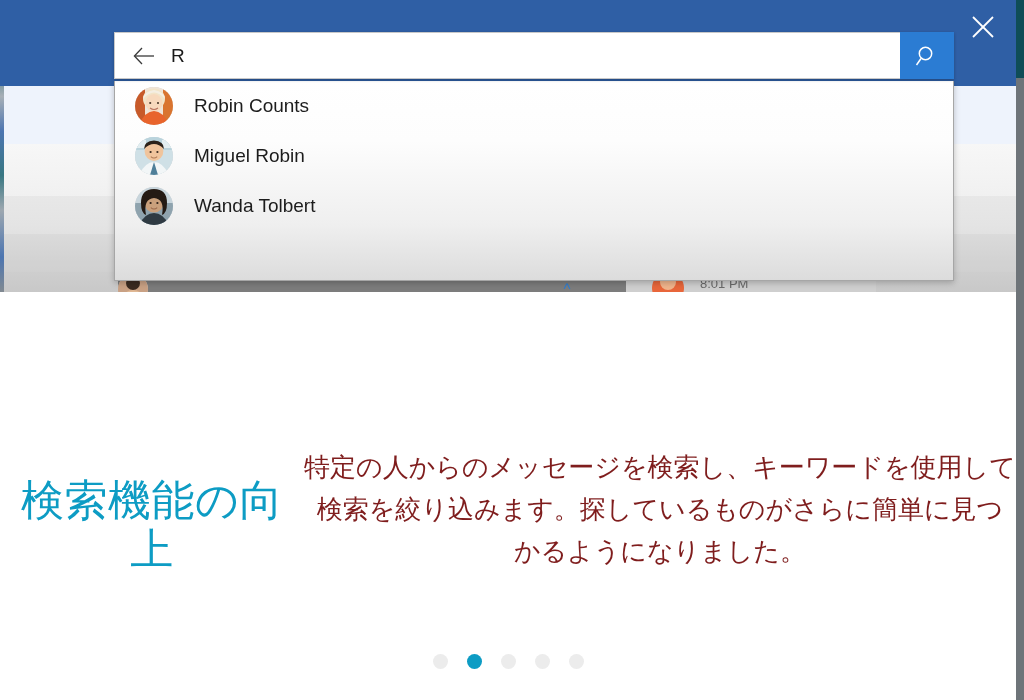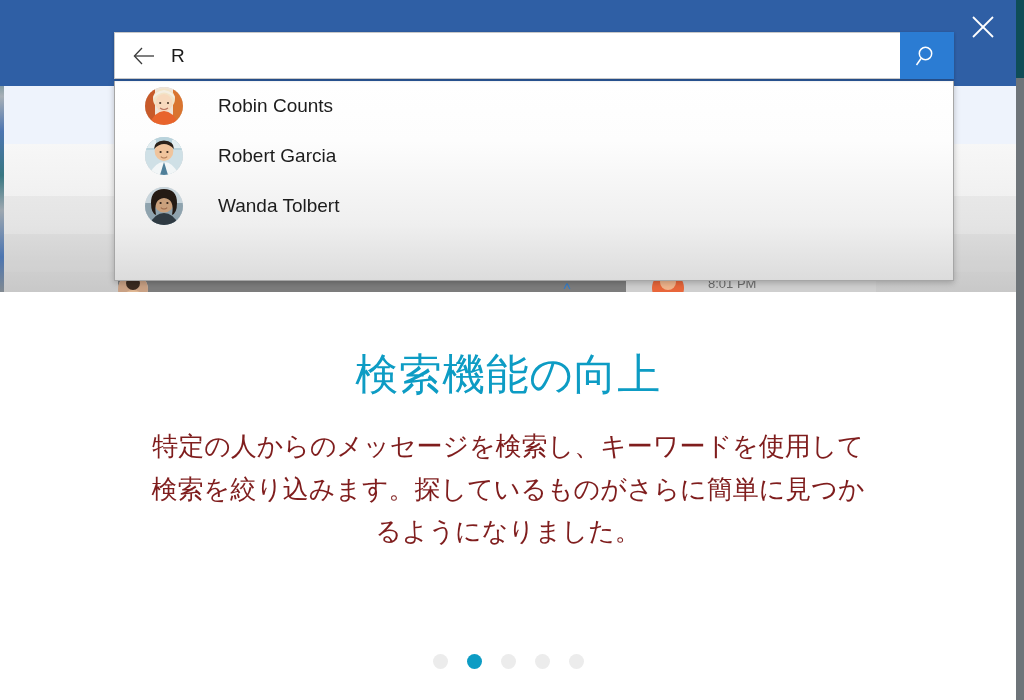--- a/index.html
+++ b/index.html
@@ -125,21 +125,20 @@
     overflow: hidden;
   }
   .bg-time {
     position: absolute;
     left: 700px; top: 276px;
     font-size: 13px;
     color: #6a6a6a;
     white-space: nowrap;
     overflow: hidden;
     height: 16px;
-    margin-left: 8px;
   }
 
   
   .search-overlay {
     position: absolute;
     left: 0; top: 0;
     width: 1016px; height: 86px;
     background: #2f5fa5;
     z-index: 20;
   }
@@ -207,22 +206,22 @@
     border-top: none;
     background: linear-gradient(180deg,#ffffff 0%, #fdfdfd 30%, #efefef 72%, #dcdcdc 100%);
     z-index: 24;
     box-shadow: 0 2px 6px rgba(0,0,0,.22);
     overflow: hidden;
   }
   .suggest-item {
     height: 50px;
     display: flex;
     align-items: center;
-    padding-left: 30px;
-    gap: 35px;
+    padding-left: 20px;
+    gap: 21px;
     cursor: pointer;
   }
   .avatar {
     width: 38px; height: 38px;
     border-radius: 50%;
     flex: 0 0 auto;
     overflow: hidden;
     position: relative;
     background: #d2d2d2;
   }
@@ -234,21 +233,21 @@
   }
 
   
   .callout {
     position: absolute;
     left: 0; top: 292px;
     width: 1016px; height: 408px;
     background: #ffffff;
     z-index: 10;
     display: flex;
-    flex-direction: column;
+    flex-direction: row;
     align-items: center;
   }
   .callout-title {
     margin-top: 58px;
     font-size: 43px;
     color: #0d9cc4;
     font-family: "DejaVu Sans", "Liberation Sans", sans-serif;
     font-weight: normal;
     line-height: 1.15;
     text-align: center;
@@ -384,21 +383,21 @@
         <rect x="27" y="3" width="9" height="8" fill="#e3eef1"></rect>
         <ellipse cx="19" cy="14" rx="9.4" ry="10" fill="#f0c49c"></ellipse>
         <path d="M9 12 Q19 2 29 12 Q29 4 19 3.5 Q9 4 9 12 Z" fill="#2b2119"></path>
         <path d="M4 38 Q10 25 19 25 Q28 25 34 38 Z" fill="#f2f6f7"></path>
         <path d="M19 25 L15 38 L23 38 Z" fill="#4f7f99"></path>
         <circle cx="15.6" cy="15" r="1.1" fill="#3a2b20"></circle>
         <circle cx="22.4" cy="15" r="1.1" fill="#3a2b20"></circle>
         <path d="M15.8 19.6 Q19 22.4 22.2 19.6" fill="none" stroke="#b07a55" stroke-width="1.1"></path>
       </svg>
     </span>
-    <span class="suggest-name">Robert Garcia</span>
+    <span class="suggest-name">Miguel Robin</span>
   </div>
 
   <div class="suggest-item">
     <span class="avatar">
       <svg viewBox="0 0 38 38">
         <rect width="38" height="38" fill="#c8d5dc"></rect>
         <rect x="0" y="16" width="38" height="22" fill="#8fa3ae"></rect>
         <ellipse cx="19" cy="15" rx="10" ry="10.5" fill="#caa07c"></ellipse>
         <path d="M6 16 Q6 2 19 2 Q32 2 32 16 Q32 26 27 28 Q30 12 19 11 Q8 12 11 28 Q6 26 6 16 Z" fill="#241a14"></path>
         <path d="M4 38 Q10 26 19 26 Q28 26 34 38 Z" fill="#2f3a42"></path>

